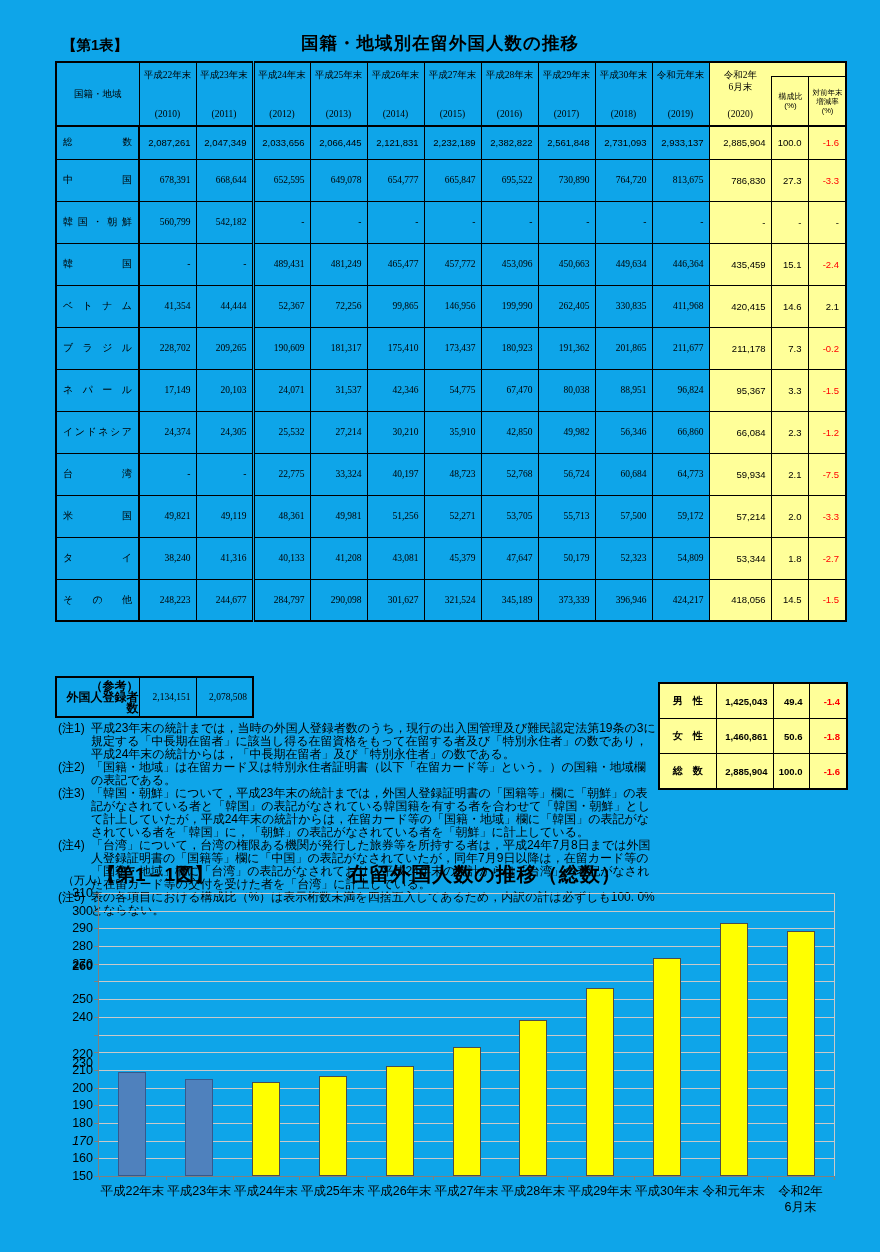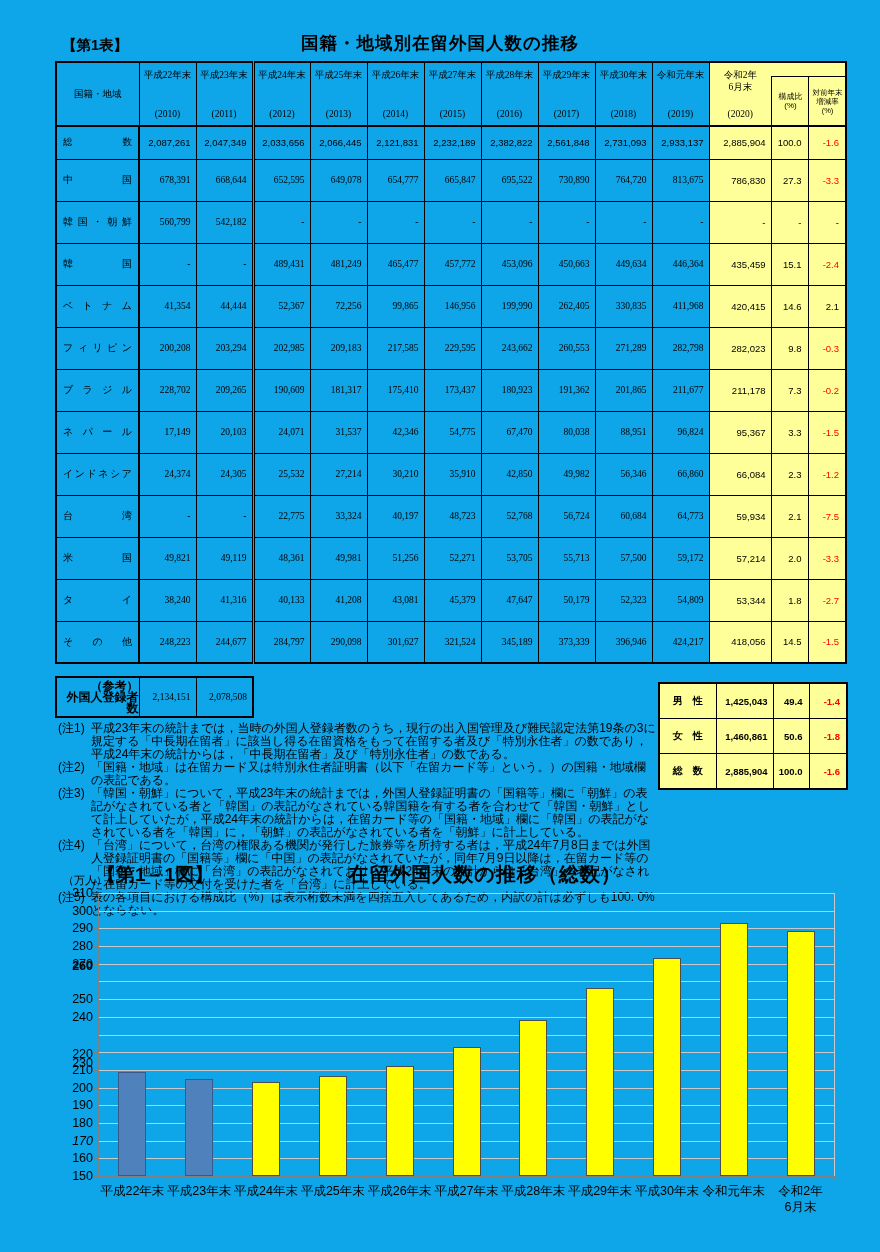--- a/index.html
+++ b/index.html
@@ -258,36 +258,20 @@
           <td class="num">72,256</td>
           <td class="num">99,865</td>
           <td class="num">146,956</td>
           <td class="num">199,990</td>
           <td class="num">262,405</td>
           <td class="num">330,835</td>
           <td class="num">411,968</td>
           <td class="cur">420,415</td>
           <td class="rat">14.6</td>
           <td class="chg">2.1</td>
-        </tr>
-        <tr style="height: 42px;">
-          <td class="lab">フィリピン</td>
-          <td class="num">200,208</td>
-          <td class="num">203,294</td>
-          <td class="num y2012">202,985</td>
-          <td class="num">209,183</td>
-          <td class="num">217,585</td>
-          <td class="num">229,595</td>
-          <td class="num">243,662</td>
-          <td class="num">260,553</td>
-          <td class="num">271,289</td>
-          <td class="num">282,798</td>
-          <td class="cur">282,023</td>
-          <td class="rat">9.8</td>
-          <td class="chg neg">-0.3</td>
         </tr>
         <tr style="height: 42px;">
           <td class="lab">ブラジル</td>
           <td class="num">228,702</td>
           <td class="num">209,265</td>
           <td class="num y2012">190,609</td>
           <td class="num">181,317</td>
           <td class="num">175,410</td>
           <td class="num">173,437</td>
           <td class="num">180,923</td>

